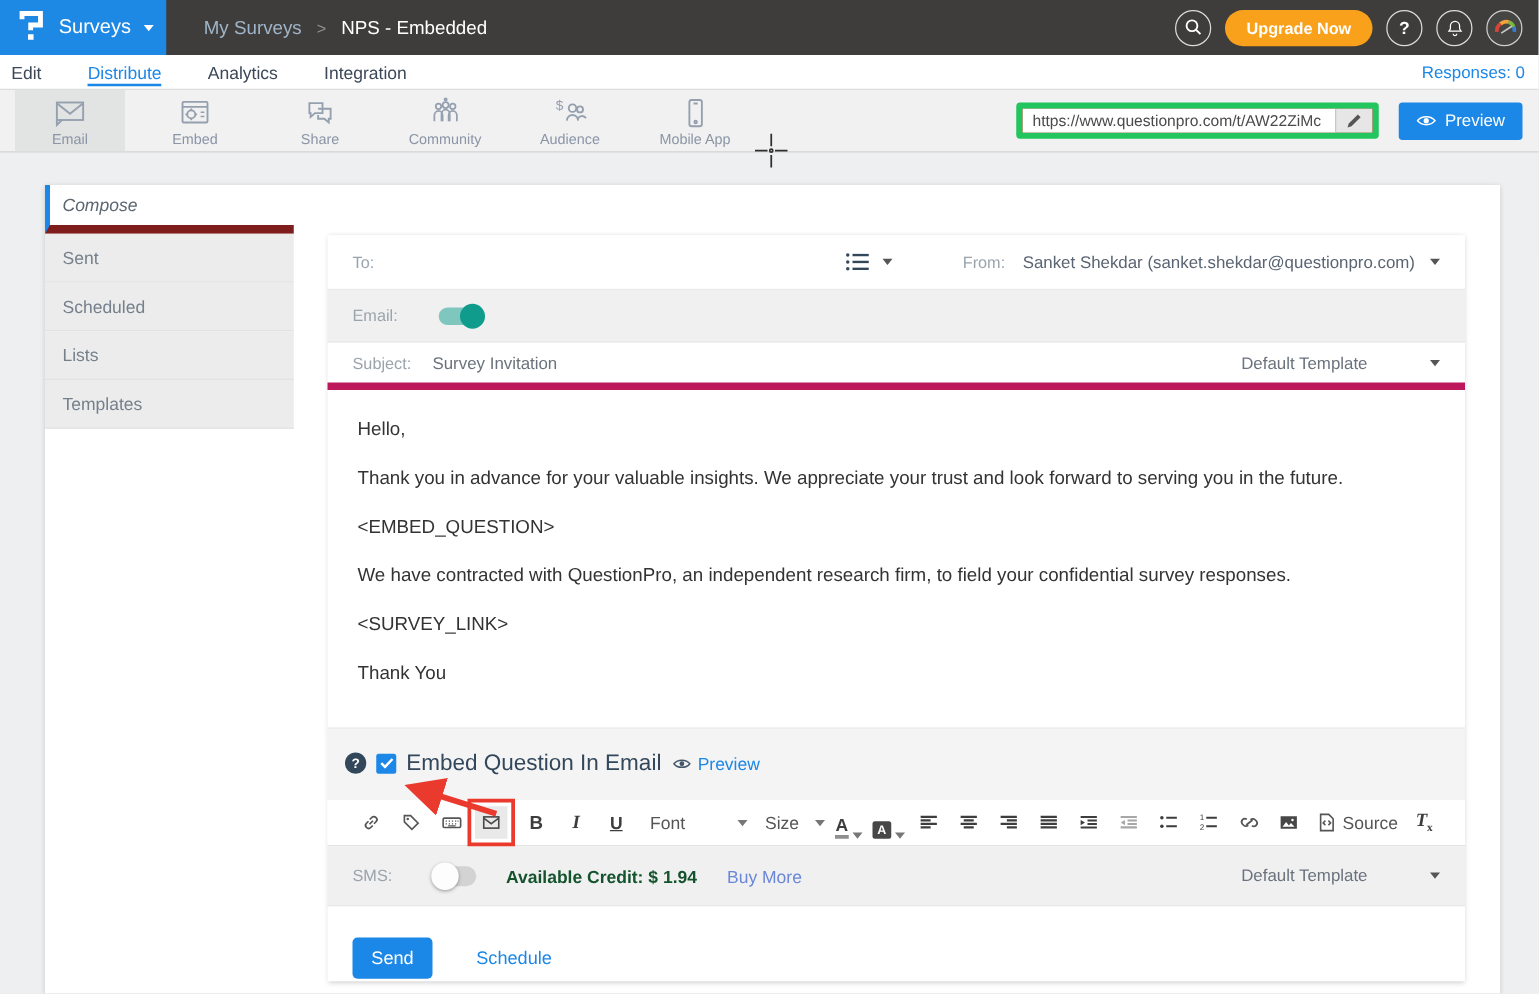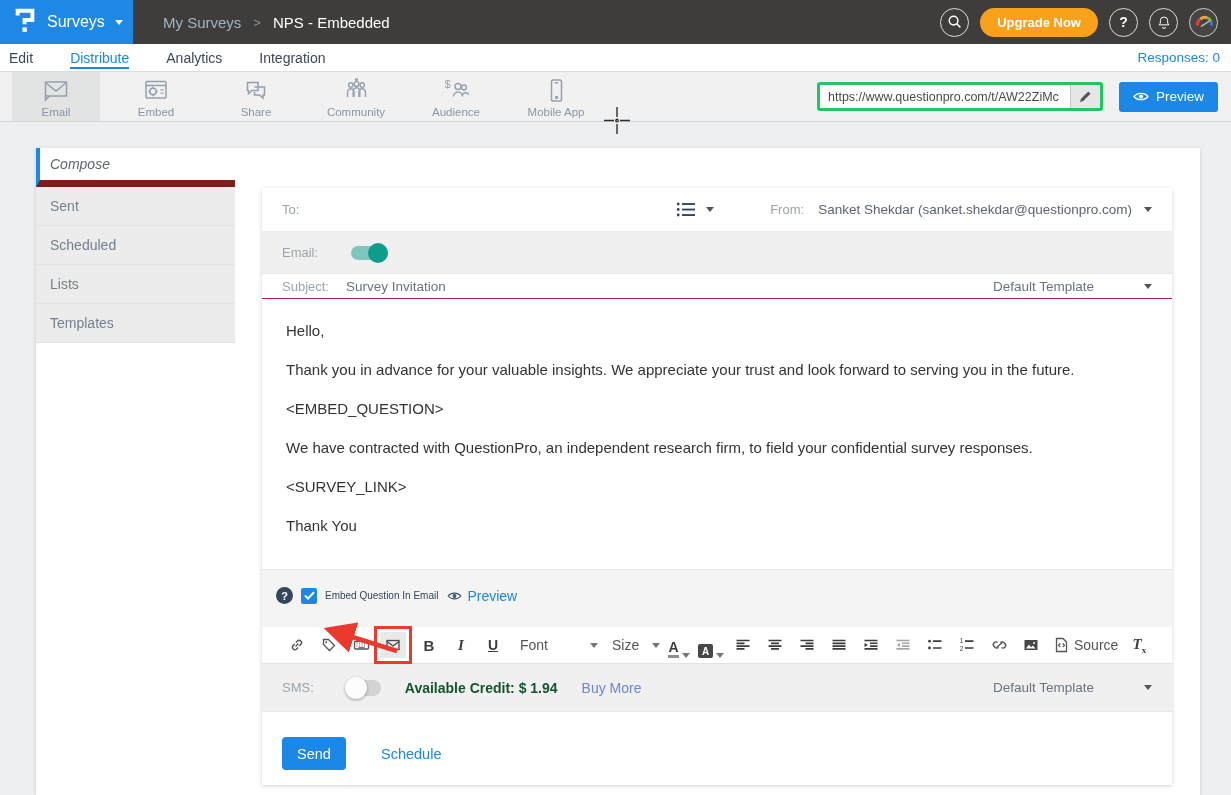--- a/index.html
+++ b/index.html
@@ -26,21 +26,21 @@
   .tab { font-size:14px; color:#3c4858; position:relative; cursor:pointer; line-height:26px; }
   .tab.active { color:#1b87e6; }
   .tab.active::after { content:""; position:absolute; left:0; right:0; bottom:2px; height:2px; background:#1b87e6; }
   .responses { margin-left:auto; color:#1b87e6; font-size:13.5px; padding-right:2px; }
   
   .channelbar { position:absolute; top:72px; left:0; right:0; height:50px; background:#f1f1f1; border-bottom:1px solid #d2d2d2; display:flex; align-items:stretch; padding-left:12px; }
   .channel { width:88px; margin-right:12px; display:flex; flex-direction:column; align-items:center; justify-content:center; gap:1px; color:#8a95a5; font-size:11.5px; cursor:pointer; }
   .channel.active { background:#e2e3e3; }
   .channel svg { display:block; }
   .url-group { margin-left:auto; display:flex; align-items:center; margin-right:13px; gap:16px; }
-  .url-field { display:flex; align-items:center; height:29px; border:3px solid #22c55e; border-radius:3px; background:#ef4444; overflow:hidden; }
+  .url-field { display:flex; align-items:center; height:29px; border:5px solid #22c55e; border-radius:3px; background:#ef4444; overflow:hidden; }
   .url-input { width:250px; height:27px; border:none; outline:none; padding:0 8px; font-size:12.5px; color:#4a4a4a; font-family:inherit; }
   .url-edit { width:30px; height:29px; background:#e6e6e6; border-left:1px solid #c8c8c8; display:flex; align-items:center; justify-content:center; cursor:pointer; }
   .preview-btn { height:30px; padding:0 14px; background:#1b87e6; border:none; border-radius:3px; color:#fff; font-size:13.5px; display:flex; align-items:center; gap:7px; cursor:pointer; font-family:inherit; }
   
   .card { position:absolute; left:36px; top:148px; width:1164px; bottom:0; background:#fff; box-shadow:0 1px 4px rgba(0,0,0,.16); }
   .sidebar { position:absolute; left:0; top:0; width:199px; }
   .side-item { height:39px; display:flex; align-items:center; padding-left:14px; font-size:14px; color:#75808c; background:#ececec; border-bottom:1px solid #e2e2e2; cursor:pointer; }
   .side-item.active { background:#fff; border-left:4px solid #1b87e6; padding-left:10px; color:#5c6670; border-bottom:7px solid #7f1d1d;font-style:italic; }
   
   .panel { position:absolute; left:226px; top:40px; right:28px; bottom:10px; background:#fff; box-shadow:0 1px 4px rgba(0,0,0,.18); }
@@ -51,31 +51,31 @@
   .to-right { margin-left:auto; display:flex; align-items:center; }
   .list-btn { display:flex; align-items:center; gap:9px; cursor:pointer; color:#555; }
   .from-group { display:flex; align-items:center; margin-left:56px; cursor:pointer; }
   .from-value { color:#5a6472; font-size:13.5px; margin:0 12px 0 14px; }
   .row-email { height:42px; background:#f0f0f1; display:flex; align-items:center; padding:0 20px; border-bottom:1px solid #e8e8e8; }
   .switch { position:relative; margin-left:33px; cursor:pointer; }
   .switch.on { width:34px; height:14px; border-radius:7px; background:#7fc6bf; }
   .switch.on .knob { position:absolute; right:-3px; top:-3px; width:20px; height:20px; border-radius:50%; background:#0f9c8d; }
   .switch.off { width:34px; height:16px; border-radius:8px; background:#d3d3d3; }
   .switch.off .knob { position:absolute; left:-2px; top:-3px; width:22px; height:22px; border-radius:50%; background:#fdfdfd; box-shadow:0 1px 3px rgba(0,0,0,.35); }
-  .row-subject { height:25px; border-bottom:1px solid #be185d; display:flex; align-items:center; padding:0 20px;text-align:right; }
+  .row-subject { height:38px; border-bottom:6px solid #be185d; display:flex; align-items:center; padding:0 20px;text-align:right; }
   .subject-value { color:#6a737d; font-size:13.5px; margin-left:17px; cursor:text; }
   .template-select { margin-left:auto; display:flex; align-items:center; color:#6a737d; font-size:13.5px; cursor:pointer; }
   .template-select .caret { margin-left:50px; color:#555; }
   .body-area { height:271px; padding:23px 24px 0; border-bottom:1px solid #e5e5e5; cursor:text; }
   .body-area p { font-size:15px; color:#333; margin:0 0 22px; }
   .options { height:57px; background:#f4f4f5; padding:17px 0 0 14px; }
   .embed-row { display:flex; align-items:center; }
   .help-dot { width:17px; height:17px; border-radius:50%; background:#33475b; color:#fff; font-size:11px; font-weight:bold; display:flex; align-items:center; justify-content:center; cursor:pointer; }
   .checkbox { width:16px; height:16px; border-radius:2px; background:#1b87e6; display:flex; align-items:center; justify-content:center; margin-left:8px; cursor:pointer; }
-  .embed-label { color:#33475b; font-size:10px; margin-left:8px; }
+  .embed-label { color:#33475b; font-size:18px; margin-left:8px; }
   .preview-link { display:flex; align-items:center; gap:5px; margin-left:9px; color:#1b87e6; font-size:14px; cursor:pointer; }
   
   .editor-bar { height:37px; background:#fff; border-bottom:1px solid #e3e3e3; display:flex; align-items:center; padding-left:22px; }
   .ed-btn { width:26px; height:26px; margin-right:6px; display:flex; align-items:center; justify-content:center; color:#3d3d3d; cursor:pointer; flex:0 0 auto; }
   .env-btn { background:#e9e9e9; outline:3px solid #ea392d; outline-offset:3px; margin-right:10px; }
   .b-glyph { font-weight:bold; font-size:15px; }
   .i-glyph { font-style:italic; font-family:"Liberation Serif",serif; font-weight:bold; font-size:15px; }
   .u-glyph { text-decoration:underline; font-weight:bold; font-size:14px; }
   .dd { display:flex; align-items:center; justify-content:space-between; color:#555; font-size:14px; margin:0 6px 0 8px; cursor:pointer; flex:0 0 auto; }
   .dd .caret { color:#777; }

